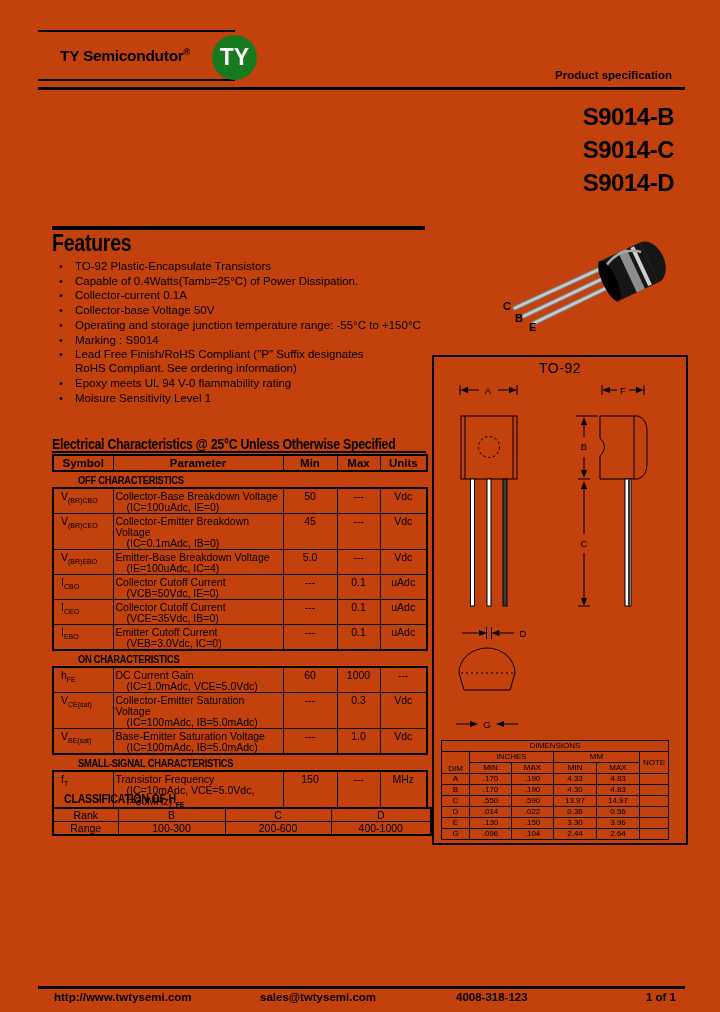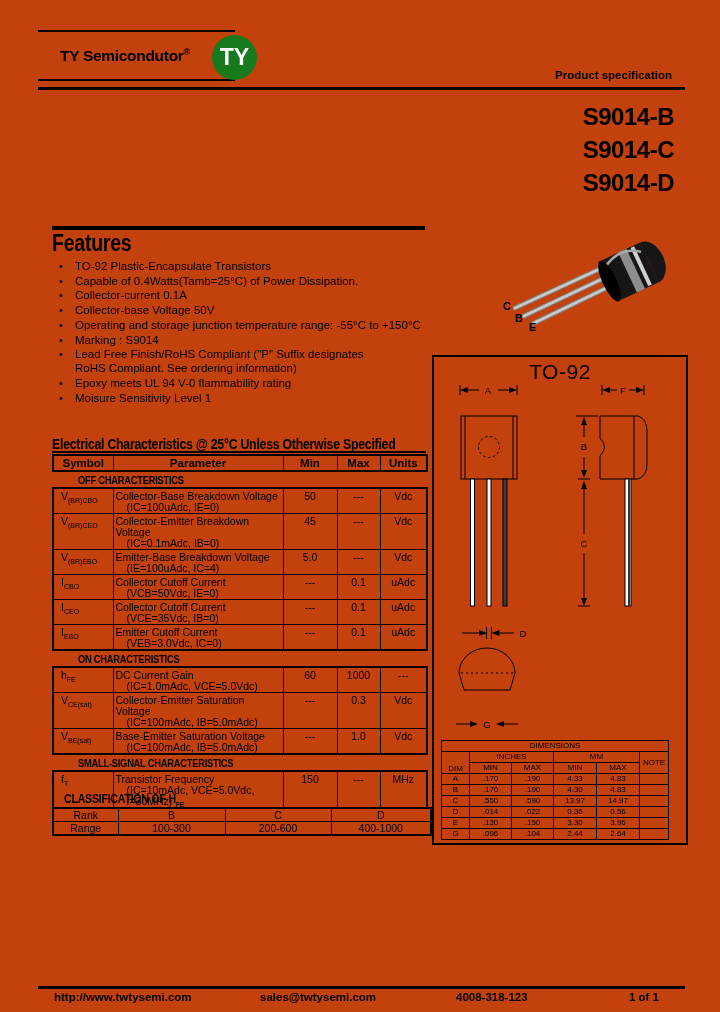--- a/index.html
+++ b/index.html
@@ -60,38 +60,38 @@
   
   #class-title { position:absolute; left:52px; top:792px; font-size:12.5px;padding-left:12px; }
   #class-title sub { font-size:8px; }
   #class-table { position:absolute; left:52px; top:807px; width:378px; border:2px solid #000; }
   #class-table td { border:1px solid #000; text-align:center; font-size:10.5px;
     height:13px; padding:0; }
 
   
   #pkg-box { position:absolute; left:432px; top:355px; width:256px; height:490px;
     border:2px solid #000; }
-  #pkg-title { position:absolute; top:3px; width:100%; text-align:center; font-size:21px;
+  #pkg-title { position:absolute; top:3px; width:100%; text-align:center; font-size:14px;
     letter-spacing:0.5px; }
   .pkg-svg { position:absolute; left:0; top:27px; width:256px; height:354px; }
   .pkg-svg line, .pkg-svg path, .pkg-svg rect, .pkg-svg circle
     { stroke:#000; stroke-width:1; fill:none; }
   .pkg-svg rect.lead { fill:#fff; }
   .pkg-svg rect.leadd { fill:#3a3a3a; }
   .pkg-svg rect.leadfill { fill:#333; stroke:none; }
   .pkg-svg polygon { fill:#000; stroke:none; }
   .pkg-svg text { fill:#000; stroke:none; font-size:9.5px; font-family:"Liberation Sans",sans-serif; }
   #dim-table { position:absolute; left:7px; top:383px; width:227px; }
   #dim-table td { border:1px solid #000; font-size:8px; text-align:center; padding:0;
     height:11px; line-height:9.5px; }
   #dim-table td.dimcol { vertical-align:bottom; }
 
   
   .footer-item { position:absolute; top:991px; font-size:11.5px; font-weight:bold; }
-  #f-url { left:54px; } #f-email { left:260px; } #f-phone { left:456px; } #f-page { right:61px; }
+  #f-url { left:54px; } #f-email { left:260px; } #f-phone { left:456px; } #f-page { right:44px; }
 </style>
 </head>
 <body>
 
 <div class="page">
 
   <div id="logo-box">
     <div class="brand"><span>TY Semicondutor</span><sup>®</sup></div>
     <div class="logo-circle">TY</div>
   </div>

